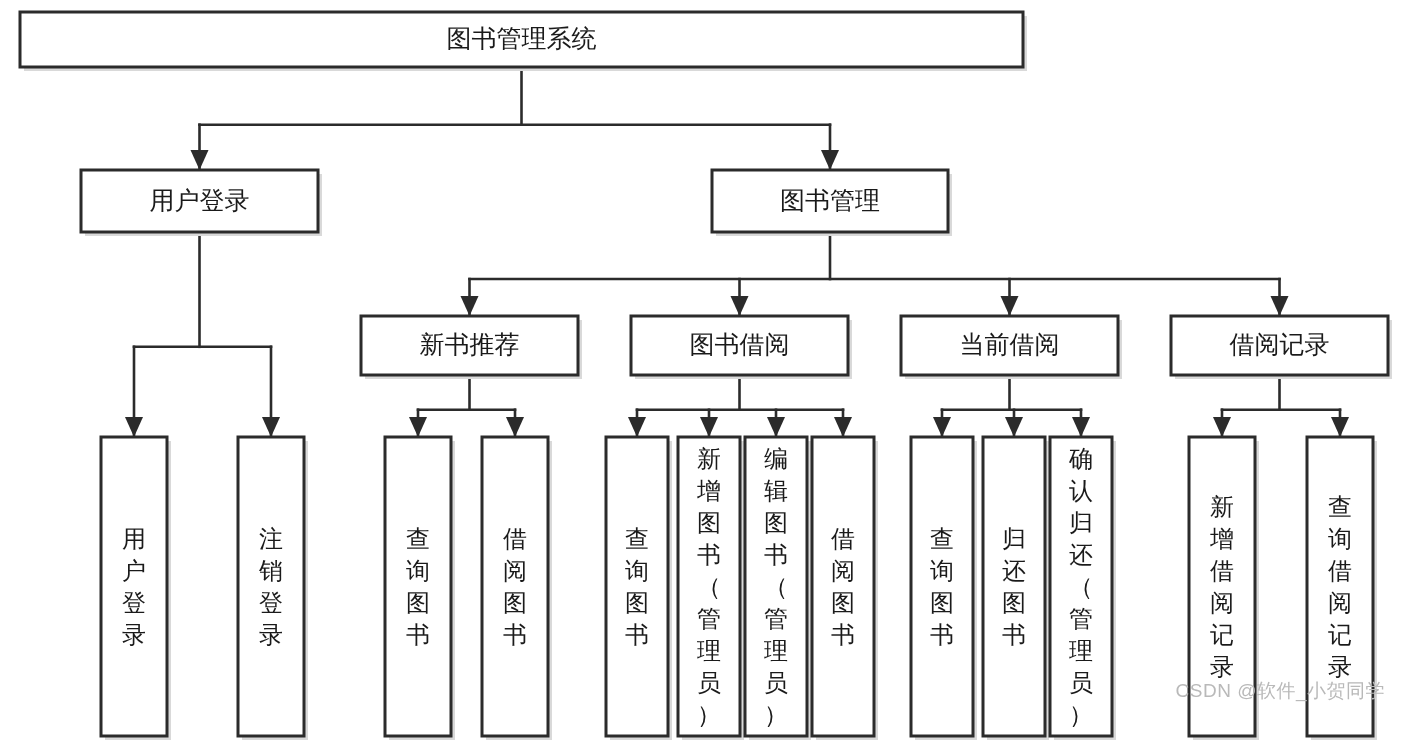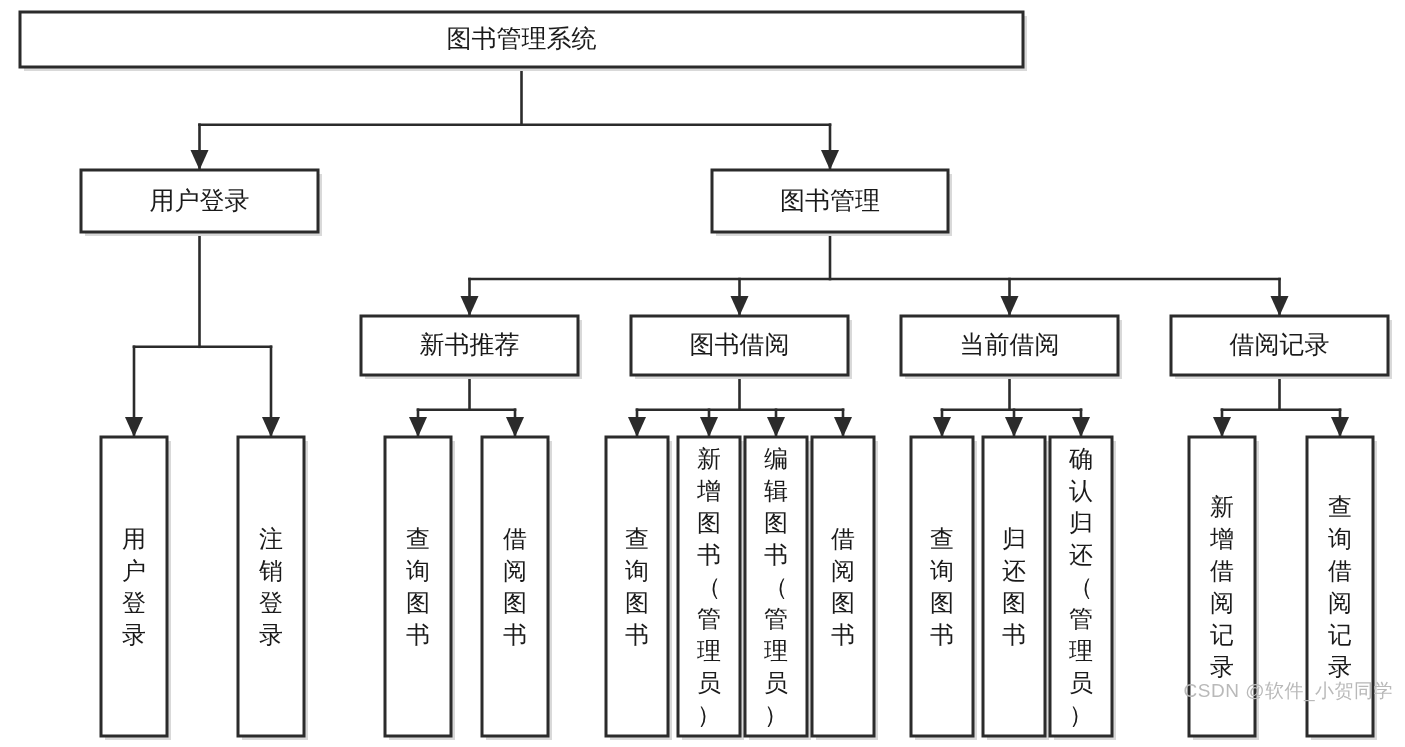--- a/index.html
+++ b/index.html
@@ -53,21 +53,21 @@
     dominant-baseline: middle;
   }
   .node-label-v {
     font-family: "Liberation Sans", "DejaVu Sans", sans-serif;
     font-size: 24px;
     fill: #1a1a1a;
     text-anchor: middle;
   }
   .watermark {
     position: absolute;
-    right: 12px;
+    right: 20px;
     bottom: 4px;
     font-family: "Liberation Sans", "DejaVu Sans", sans-serif;
     font-size: 19px;
     color: #b9b9b9;
     white-space: nowrap;
     letter-spacing: 0.5px;
   }
 </style>
 </head>
 <body>

